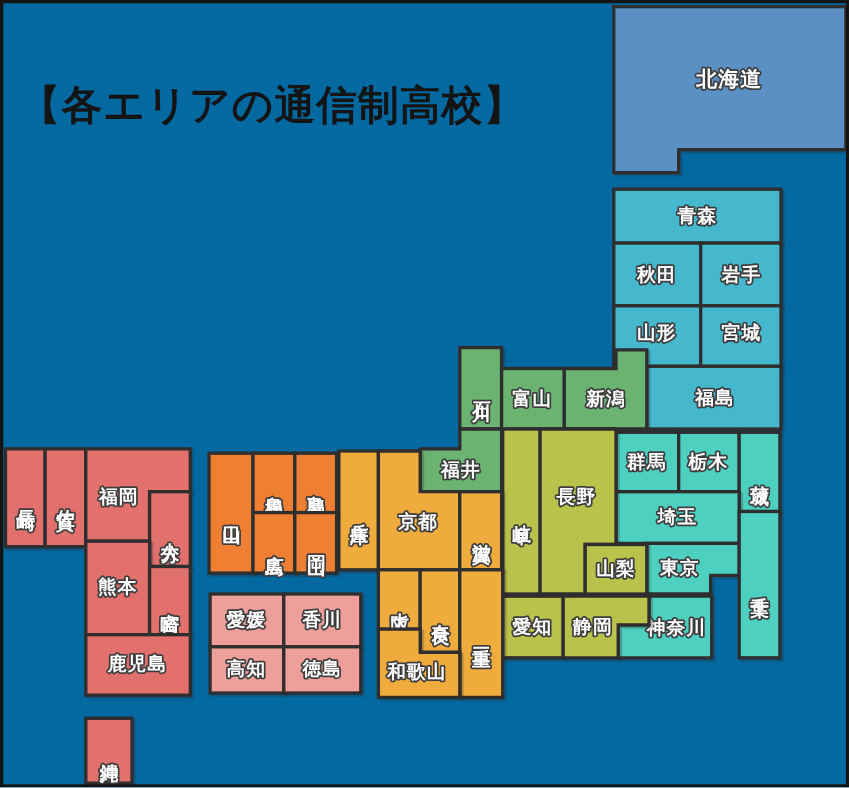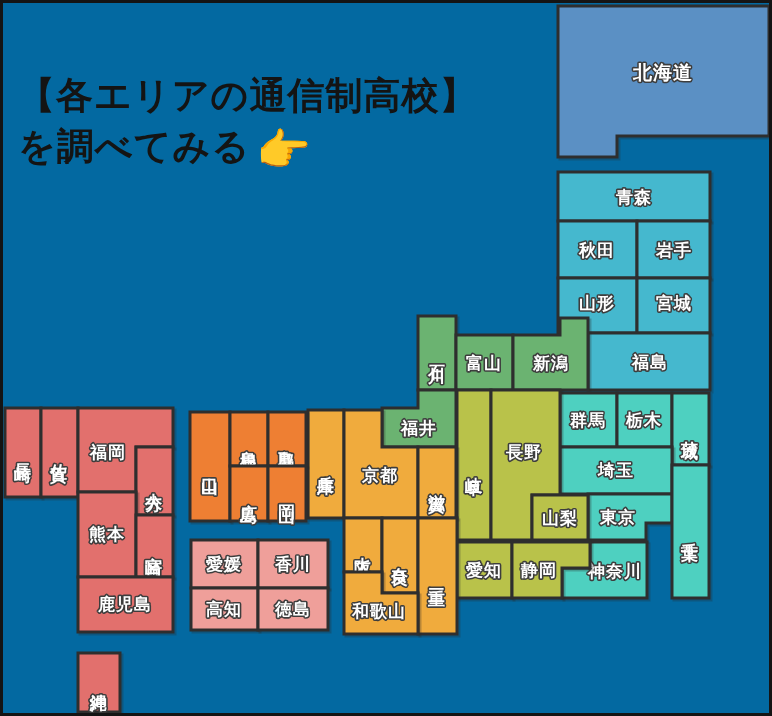--- a/index.html
+++ b/index.html
@@ -30,21 +30,20 @@
   .tile text.v{writing-mode:vertical-rl;text-orientation:upright;letter-spacing:2px;}
   .tile text.big{font-size:19px;}
 </style>
 </head>
 <body>
 
 <div class="canvas">
 
   <div class="title">
     <div class="line">【各エリアの通信制高校】</div>
-    <div class="line"><span>を調べてみる</span><span class="emoji">👉</span></div>
   </div>
 
   <svg class="map" width="772" height="716" viewBox="0 0 772 716">
 
     <g class="tile">
       <path d="M558,6 H769 V136 H617 V157 H558 Z" fill="#5b90c4"></path>
       <text class="big" x="663" y="72">北海道</text>
     </g>
 
     <g class="tile">

